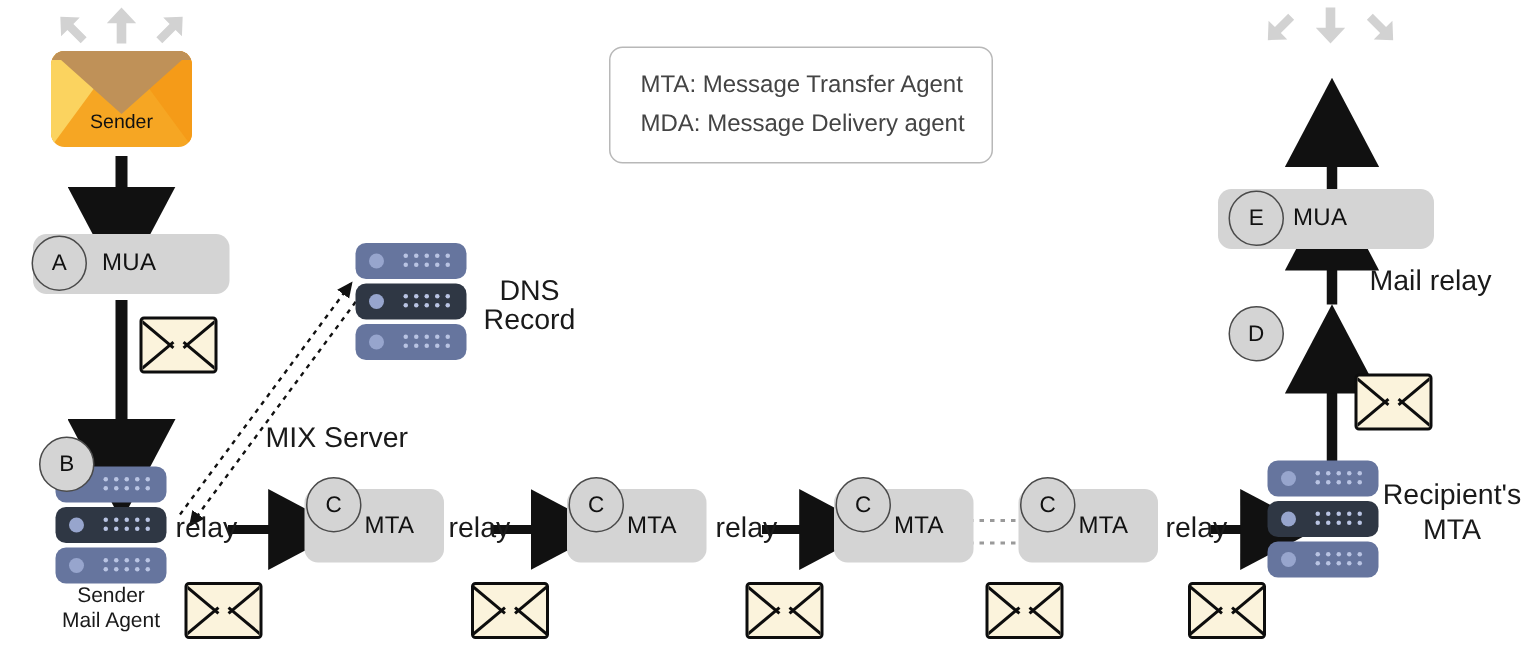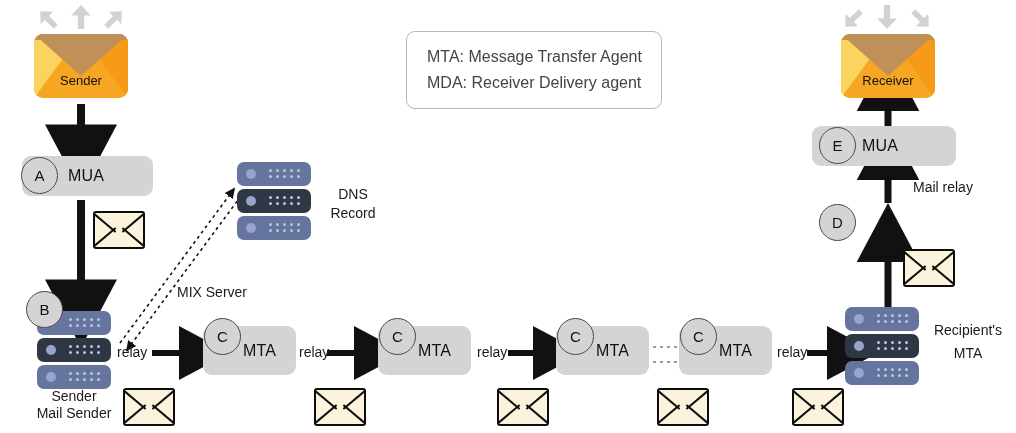--- a/index.html
+++ b/index.html
@@ -17,21 +17,21 @@
     width: 1016px;
     height: 433px;
     background: #ffffff;
     overflow: hidden;
   }
 
   
   .lbl {
     position: absolute;
     color: #1a1a1a;
-    font-size: 14px;
+    font-size: 19px;
     line-height: 17px;
     white-space: pre;
   }
   .lbl.ctr { text-align: center; }
 
   
   .stage {
     position: absolute;
     background: #d4d4d4;
     border-radius: 9px;
@@ -267,31 +267,24 @@
   </svg>
 
   <div class="bigmail" style="left:34px; top:34px;">
     <div class="bm-l"></div>
     <div class="bm-r"></div>
     <div class="bm-flap"></div>
     <div class="bm-cap"></div>
     <div class="bm-txt">Sender</div>
   </div>
 
-  <div class="bigmail" style="left:841px; top:34px;">
-    <div class="bm-l"></div>
-    <div class="bm-r"></div>
-    <div class="bm-flap"></div>
-    <div class="bm-cap"></div>
-    <div class="bm-txt">Receiver</div>
-  </div>
 
   <div class="legend" style="left:360px; top:31px; width:256px;margin-left:46px;">
     <div>MTA: Message Transfer Agent</div>
-    <div>MDA: Receiver Delivery agent</div>
+    <div>MDA: Message Delivery agent</div>
   </div>
 
   <div class="stage" style="left:22px; top:156px; width:131px; height:40px;">
     <div class="stage-text" style="padding-left:46px;">MUA</div>
   </div>
   <div class="badge" style="left:21px; top:157px; width:37px; height:37px;">A</div>
 
   <div class="env" style="left:93px; top:211px;">
     <span class="e1"></span>
       <span class="e2"></span>
@@ -341,21 +334,21 @@
           <i style="left:0;top:6px"></i>
           <i style="left:7px;top:6px"></i>
           <i style="left:14px;top:6px"></i>
           <i style="left:21px;top:6px"></i>
           <i style="left:28px;top:6px"></i>
         </span>
     </div>
   </div>
   <div class="badge" style="left:26px; top:291px; width:37px; height:37px;">B</div>
   <div class="lbl ctr" style="left:14px; top:388px; width:120px; font-size:14px;">Sender</div>
-  <div class="lbl ctr" style="left:14px; top:405px; width:120px; font-size:14px;">Mail Sender</div>
+  <div class="lbl ctr" style="left:14px; top:405px; width:120px; font-size:14px;">Mail Agent</div>
 
   <div class="server" style="left:237px; top:162px;">
     <div class="srow" style="top:0;">
       <span class="dot"></span>
       <span class="leds">
           <i style="left:0;top:0"></i>
           <i style="left:7px;top:0"></i>
           <i style="left:14px;top:0"></i>
           <i style="left:21px;top:0"></i>
           <i style="left:28px;top:0"></i>

